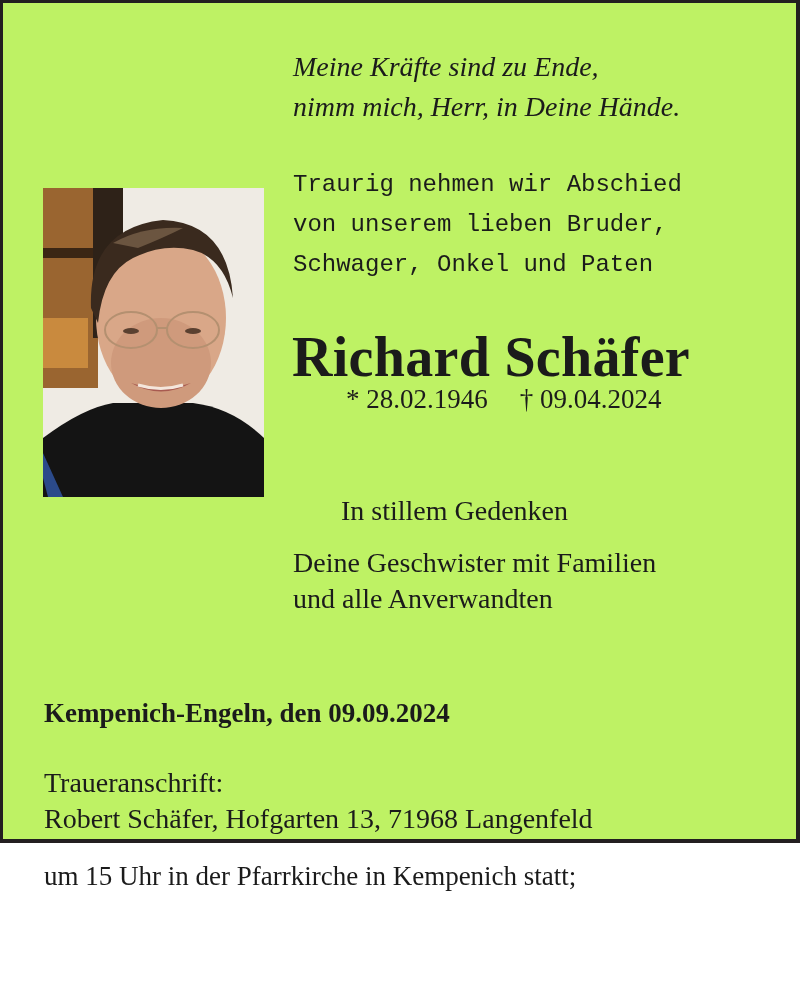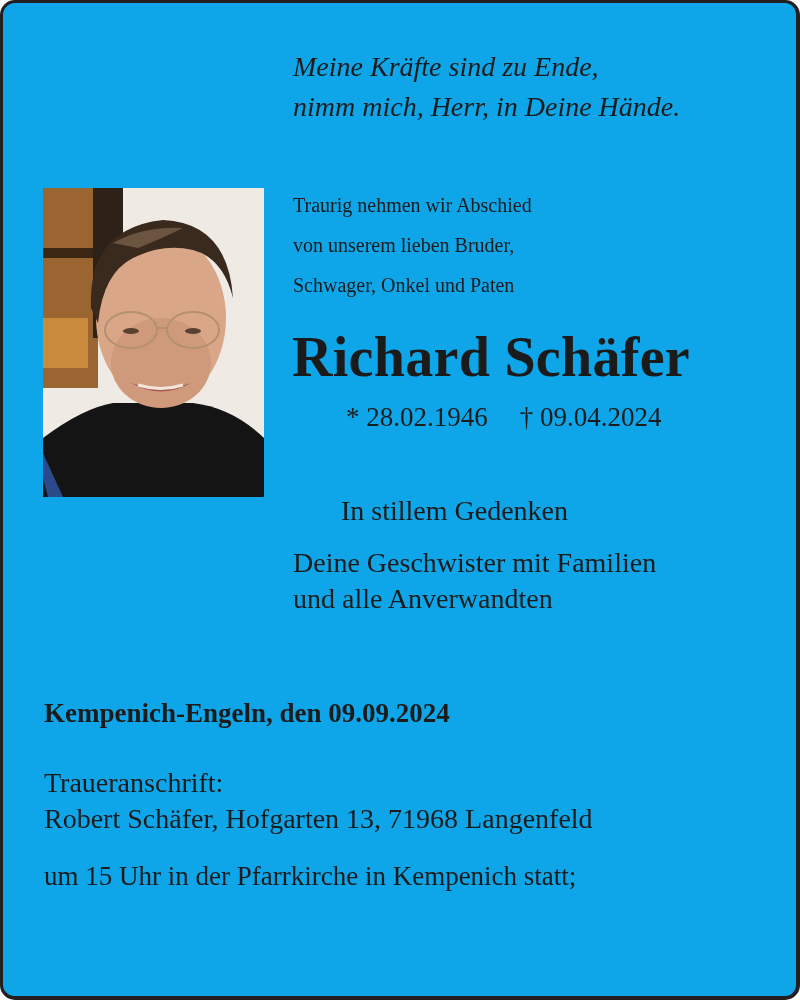--- a/index.html
+++ b/index.html
@@ -3,38 +3,37 @@
 <meta charset="utf-8">
 <style>
   html, body { margin: 0; padding: 0; }
   body {
     width: 800px; height: 1000px; background: #ffffff;
     font-family: "Liberation Serif", "DejaVu Serif", serif;
     color: #1b1b1b;
   }
   .frame {
     position: absolute; left: 0; top: 0;
-    width: 800px; height: 1000px; box-sizing: border-box;
+    width: 800px; height: 843px; box-sizing: border-box;
     border-top: 3px solid #231f20;
     border-left: 3px solid #231f20;
     border-right: 4px solid #231f20;
     border-bottom: 4px solid #231f20;
-    background: #0ea5e9;
-    border-radius: 15px;
+    background: #bef264;
   }
   .abs { position: absolute; margin: 0; white-space: nowrap; }
   .verse {
     left: 290px; top: 44px; font-style: italic; font-size: 28px; line-height: 40px;
   }
-  .intro { left: 290px; top: 182px; font-size: 20px; line-height: 40px; }
+  .intro { left: 290px; top: 162px; font-size: 24px; line-height: 40px; font-family: Liberation Mono, monospace; }
   .name {
     left: 289px; top: 318px; font-weight: bold; font-size: 56px; line-height: 72px;
     letter-spacing: 0.3px;
   }
-  .dates { left: 343px; top: 396px; font-size: 27px; line-height: 36px; }
+  .dates { left: 343px; top: 378px; font-size: 27px; line-height: 36px; }
   .dates .sep { display: inline-block; width: 32px; }
   .memory { left: 290px; top: 490px; font-size: 28px; line-height: 36px; margin-left: 48px; }
   .family { left: 290px; top: 542px; font-weight: normal; font-size: 28px; line-height: 36px; }
   .place { left: 41px; top: 692px; font-weight: bold; font-size: 27px; line-height: 36px; }
   .address { left: 41px; top: 762px; font-size: 28px; line-height: 36px; }
   .service { left: 41px; top: 855px; font-size: 27px; line-height: 36px; }
   .line { display: block; }
 
   .photo {
     position: absolute; left: 40px; top: 185px; width: 221px; height: 309px;

